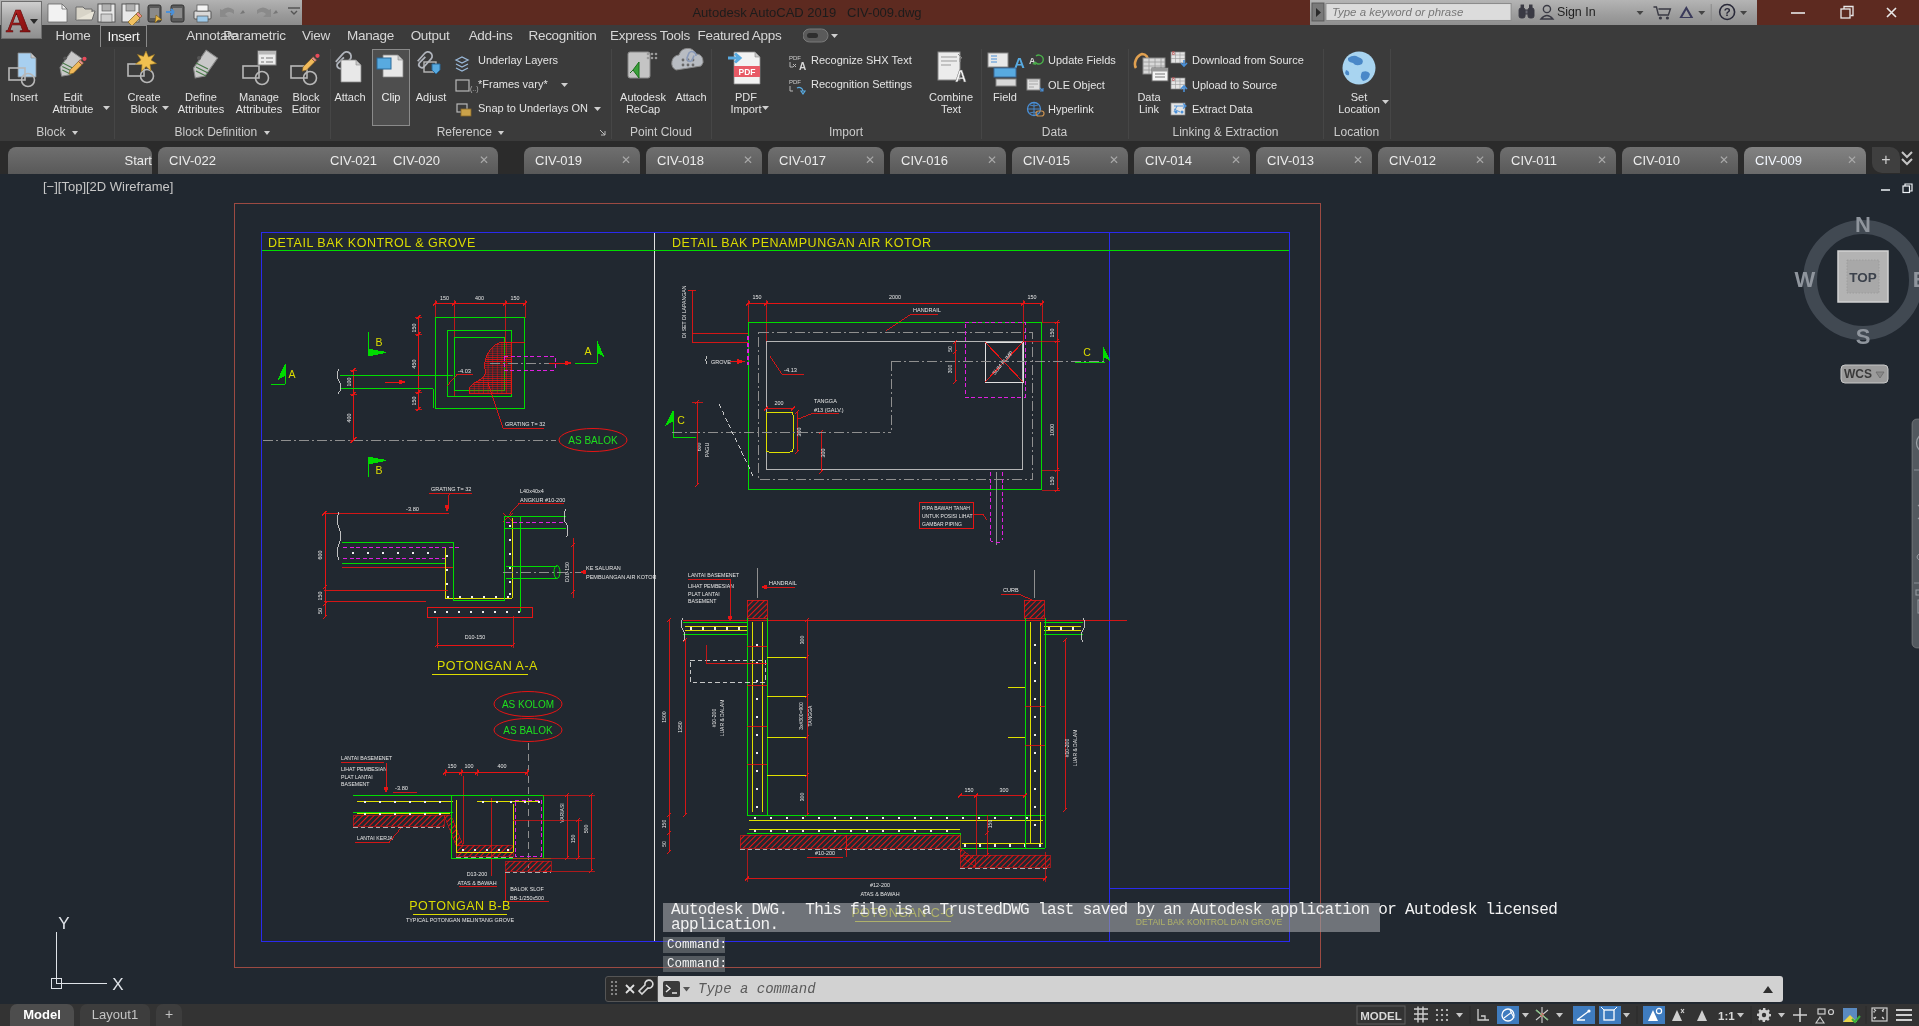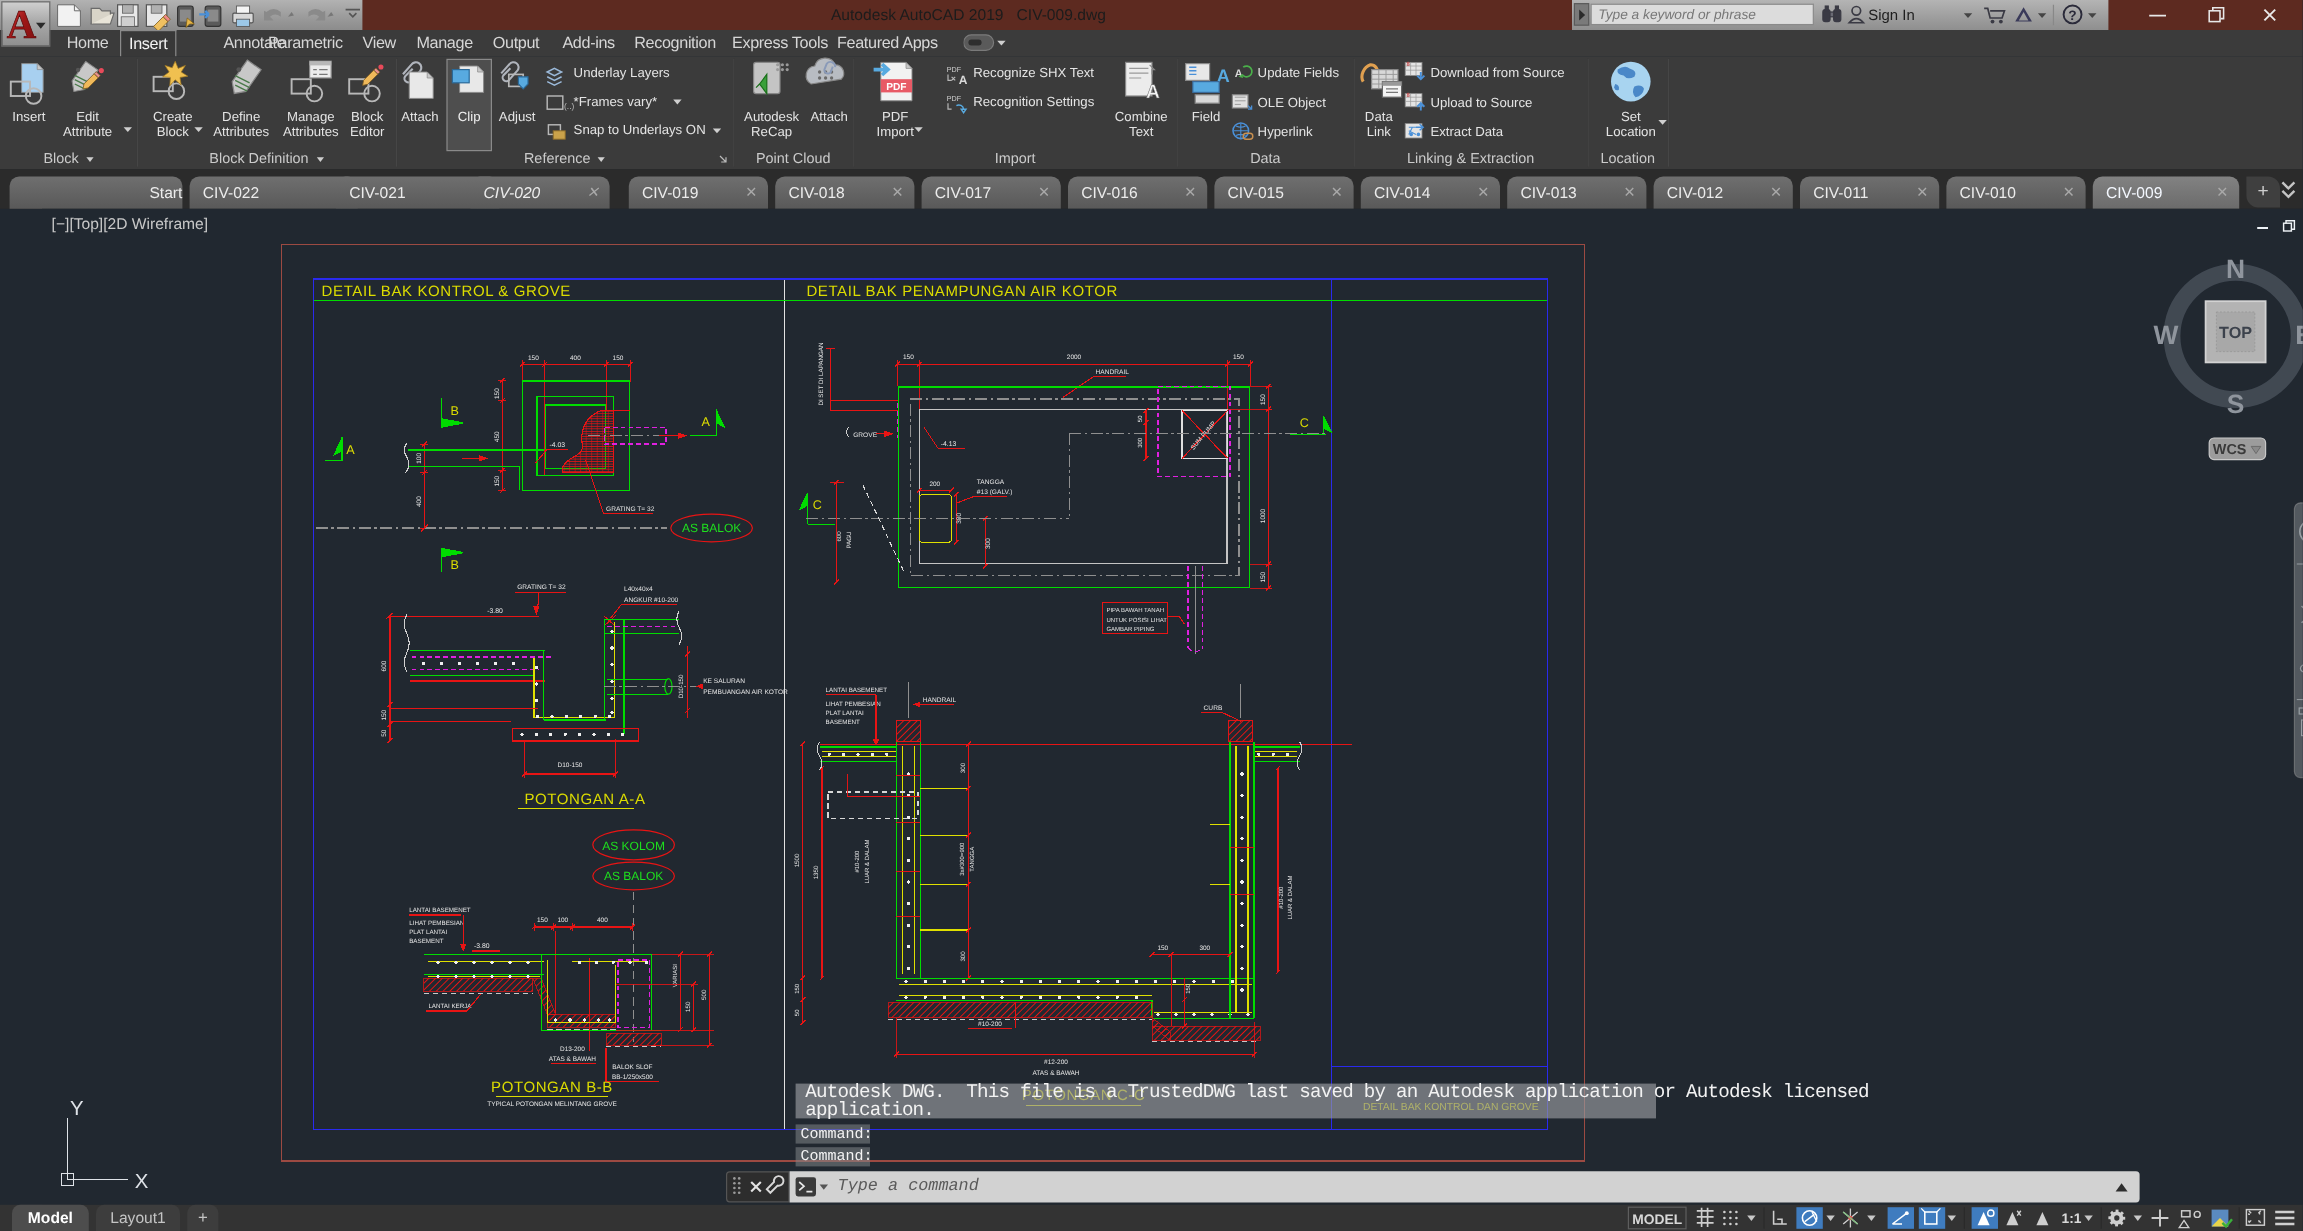--- a/index.html
+++ b/index.html
@@ -345,22 +345,22 @@
           <path d="M1348,58 q6,-4 10,-1 q7,2 4,7 q-6,3 -9,-1 q-6,-1 -5,-5 z M1362,72 q6,-2 8,2 q-1,6 -7,7 q-4,-4 -1,-9 z M1346,70 q4,1 3,5 q-3,1 -4,-2 z" fill="#4a88c8"></path>
           <text x="1359" y="101" font-size="11" fill="#e4e4e4" text-anchor="middle">Set</text>
           <text x="1359" y="113" font-size="11" fill="#e4e4e4" text-anchor="middle">Location</text>
           <path d="M1382,100 l3.5,4 3.5,-4 z" fill="#cfcfcf"></path>
         </svg></div>
 </div>
 
 <div id="filetabs">
   <div class="ftab" style="left:8px;width:144px;text-align:right;">Start</div>
   <div class="ftab" style="left:158px;width:140px;">CIV-022<span class="x">✕</span></div>
-  <div class="ftab" style="left:280px;width:136px;">CIV-021<span class="x">✕</span></div>
-  <div class="ftab" style="left:392px;width:116px;font-style:italic;">CIV-020<span class="x">✕</span></div>
+  <div class="ftab" style="left:280px;width:136px;text-align:center;">CIV-021<span class="x">✕</span></div>
+  <div class="ftab" style="left:382px;width:116px;">CIV-020<span class="x">✕</span></div>
   <div class="ftab" style="left:524px;width:116px;">CIV-019<span class="x">✕</span></div>
   <div class="ftab" style="left:646px;width:116px;">CIV-018<span class="x">✕</span></div>
   <div class="ftab" style="left:768px;width:116px;">CIV-017<span class="x">✕</span></div>
   <div class="ftab" style="left:890px;width:116px;">CIV-016<span class="x">✕</span></div>
   <div class="ftab" style="left:1012px;width:116px;">CIV-015<span class="x">✕</span></div>
   <div class="ftab" style="left:1134px;width:116px;">CIV-014<span class="x">✕</span></div>
   <div class="ftab" style="left:1256px;width:116px;">CIV-013<span class="x">✕</span></div>
   <div class="ftab" style="left:1378px;width:116px;">CIV-012<span class="x">✕</span></div>
   <div class="ftab" style="left:1500px;width:116px;">CIV-011<span class="x">✕</span></div>
   <div class="ftab" style="left:1622px;width:116px;">CIV-010<span class="x">✕</span></div>

